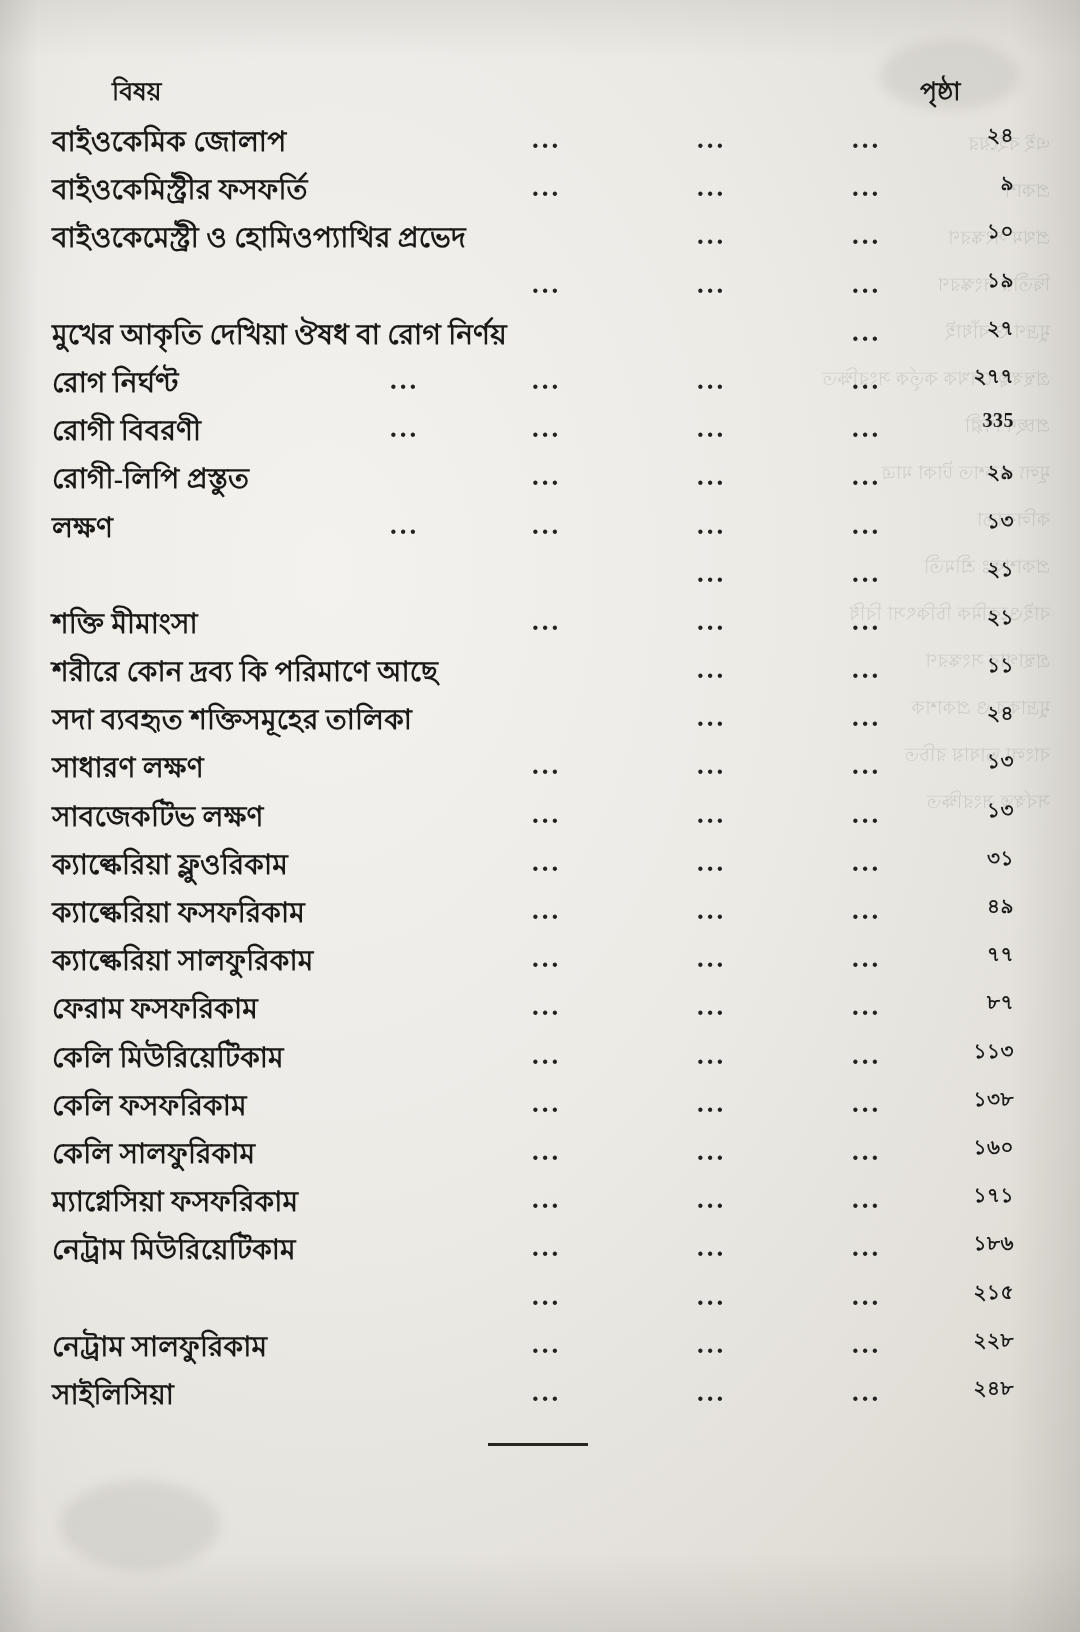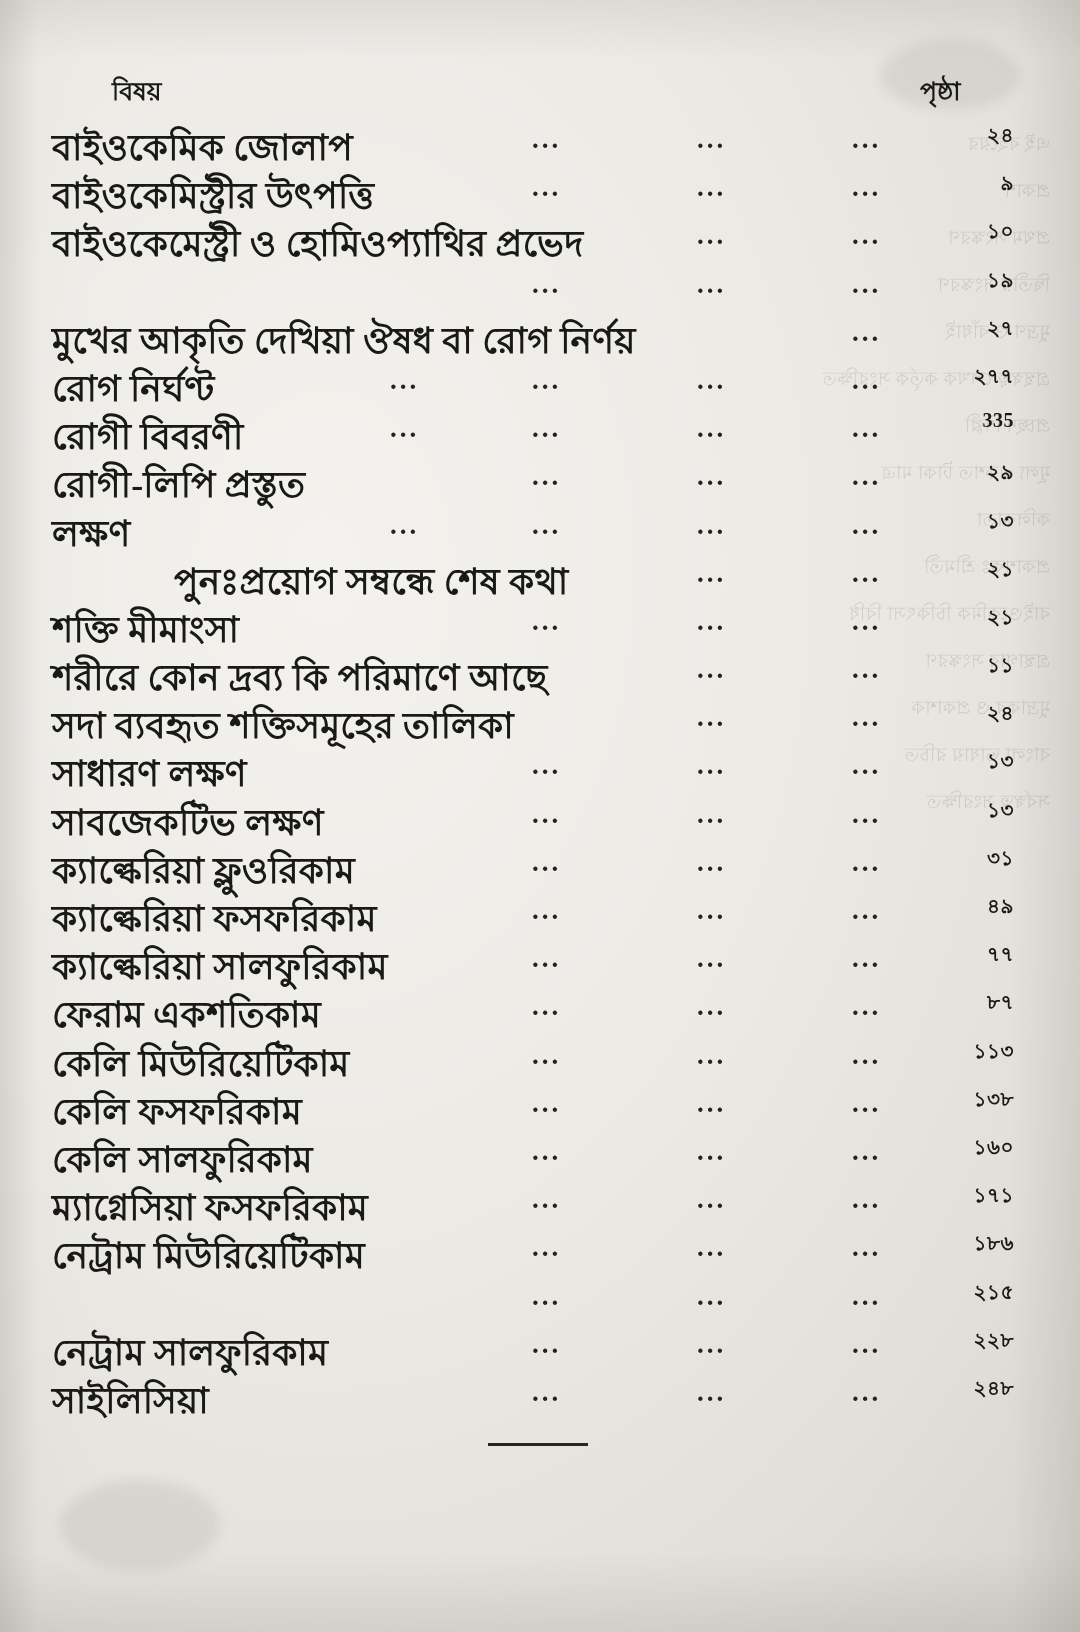--- a/index.html
+++ b/index.html
@@ -76,21 +76,21 @@
     width: 990px;
   }
   .row {
     position: relative;
     height: 48.2px;
   }
   .row .title {
     position: absolute;
     left: 0;
     top: 0;
-    font-size: 36px;
+    font-size: 28px;
     font-weight: 600;
     letter-spacing: 0.2px;
     white-space: nowrap;
   }
   .row.indent .title { left: 122px; }
   .row .dots {
     position: absolute;
     top: 4px;
     font-size: 27px;
     font-weight: 700;
@@ -154,21 +154,21 @@
 
   <div class="toc" id="toc-list">
       <div class="row">
         <div class="title">বাইওকেমিক জোলাপ</div>
         <div class="dots" style="left: 480px;">...</div>
         <div class="dots" style="left: 645px;">...</div>
         <div class="dots" style="left: 800px;">...</div>
         <div class="pg">২৪</div>
       </div>
       <div class="row">
-        <div class="title">বাইওকেমিস্ট্রীর উৎপত্তি</div>
+        <div class="title">বাইওকেমিস্ট্রীর ফসফর্তি</div>
         <div class="dots" style="left: 480px;">...</div>
         <div class="dots" style="left: 645px;">...</div>
         <div class="dots" style="left: 800px;">...</div>
         <div class="pg">৯</div>
       </div>
       <div class="row">
         <div class="title">বাইওকেমেস্ট্রী ও হোমিওপ্যাথির প্রভেদ</div>
         <div class="dots" style="left: 645px;">...</div>
         <div class="dots" style="left: 800px;">...</div>
         <div class="pg">১০</div>
@@ -209,21 +209,20 @@
       </div>
       <div class="row">
         <div class="title">লক্ষণ</div>
         <div class="dots" style="left: 338px;">...</div>
         <div class="dots" style="left: 480px;">...</div>
         <div class="dots" style="left: 645px;">...</div>
         <div class="dots" style="left: 800px;">...</div>
         <div class="pg">১৩</div>
       </div>
       <div class="row indent">
-        <div class="title">পুনঃপ্রয়োগ সম্বন্ধে শেষ কথা</div>
         <div class="dots" style="left: 645px;">...</div>
         <div class="dots" style="left: 800px;">...</div>
         <div class="pg">২১</div>
       </div>
       <div class="row">
         <div class="title">শক্তি মীমাংসা</div>
         <div class="dots" style="left: 480px;">...</div>
         <div class="dots" style="left: 645px;">...</div>
         <div class="dots" style="left: 800px;">...</div>
         <div class="pg">২১</div>
@@ -269,21 +268,21 @@
         <div class="pg">৪৯</div>
       </div>
       <div class="row">
         <div class="title">ক্যাল্কেরিয়া সালফুরিকাম</div>
         <div class="dots" style="left: 480px;">...</div>
         <div class="dots" style="left: 645px;">...</div>
         <div class="dots" style="left: 800px;">...</div>
         <div class="pg">৭৭</div>
       </div>
       <div class="row">
-        <div class="title">ফেরাম একশতিকাম</div>
+        <div class="title">ফেরাম ফসফরিকাম</div>
         <div class="dots" style="left: 480px;">...</div>
         <div class="dots" style="left: 645px;">...</div>
         <div class="dots" style="left: 800px;">...</div>
         <div class="pg">৮৭</div>
       </div>
       <div class="row">
         <div class="title">কেলি মিউরিয়েটিকাম</div>
         <div class="dots" style="left: 480px;">...</div>
         <div class="dots" style="left: 645px;">...</div>
         <div class="dots" style="left: 800px;">...</div>

